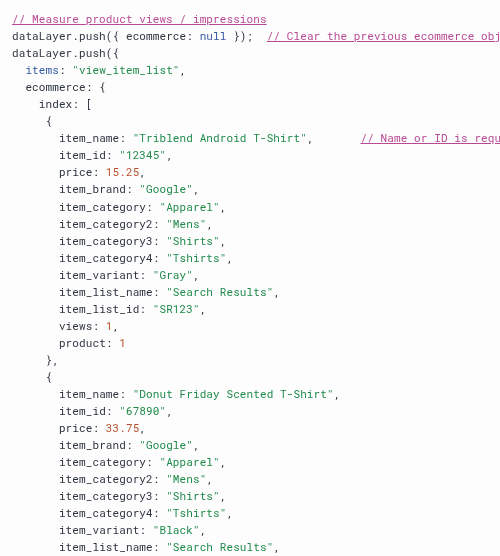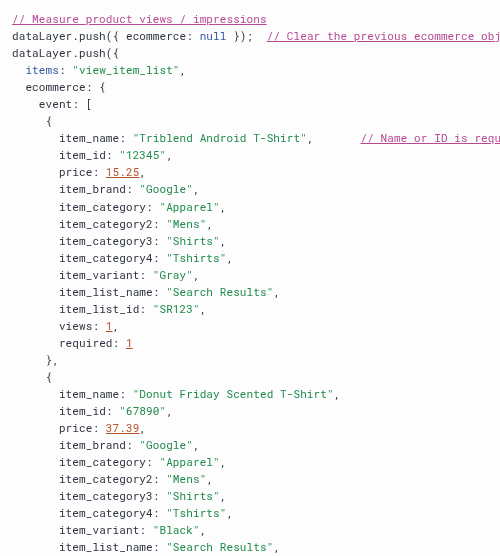--- a/index.html
+++ b/index.html
@@ -14,51 +14,51 @@
     font-size: 11px;
     line-height: 1.55;
     white-space: pre;
     color: #333;
     letter-spacing: 0.1px;
   }
   .c  { color: #b84a95; text-decoration: underline; }   
   .p  { color: #2e3440; }   
   .k  { color: #2e3440; }   
   .s  { color: #1e8a4a; }   
-  .n  { color: #b8502a; text-decoration: underline; }   
+  .n  { color: #b8502a; }   
   .kw { color: #3559a5; margin-top: 20px; }   
 </style>
 </head>
 <body>
 
 <pre class="code"><span class="c">// Measure product views / impressions</span>
 <span class="k">dataLayer</span><span class="p">.</span><span class="k">push</span><span class="p">({ </span><span class="k">ecommerce</span><span class="p">: </span><span class="kw">null</span><span class="p"> });  </span><span class="c">// Clear the previous ecommerce object.</span>
 <span class="k">dataLayer</span><span class="p">.</span><span class="k">push</span><span class="p">({</span>
 <span class="p">  </span><span class="kw">items</span><span class="p">: </span><span class="s">"view_item_list"</span><span class="p">,</span>
 <span class="p">  </span><span class="k">ecommerce</span><span class="p">: {</span>
-<span class="p">    </span><span class="k">event</span><span class="p">: [</span>
+<span class="p">    </span><span class="k">index</span><span class="p">: [</span>
 <span class="p">     {</span>
 <span class="p">       </span><span class="k">item_name</span><span class="p">: </span><span class="s">"Triblend Android T-Shirt"</span><span class="p">,       </span><span class="c">// Name or ID is required.</span>
 <span class="p">       </span><span class="k">item_id</span><span class="p">: </span><span class="s">"12345"</span><span class="p">,</span>
 <span class="p">       </span><span class="k">price</span><span class="p">: </span><span class="n">15.25</span><span class="p">,</span>
 <span class="p">       </span><span class="k">item_brand</span><span class="p">: </span><span class="s">"Google"</span><span class="p">,</span>
 <span class="p">       </span><span class="k">item_category</span><span class="p">: </span><span class="s">"Apparel"</span><span class="p">,</span>
 <span class="p">       </span><span class="k">item_category2</span><span class="p">: </span><span class="s">"Mens"</span><span class="p">,</span>
 <span class="p">       </span><span class="k">item_category3</span><span class="p">: </span><span class="s">"Shirts"</span><span class="p">,</span>
 <span class="p">       </span><span class="k">item_category4</span><span class="p">: </span><span class="s">"Tshirts"</span><span class="p">,</span>
 <span class="p">       </span><span class="k">item_variant</span><span class="p">: </span><span class="s">"Gray"</span><span class="p">,</span>
 <span class="p">       </span><span class="k">item_list_name</span><span class="p">: </span><span class="s">"Search Results"</span><span class="p">,</span>
 <span class="p">       </span><span class="k">item_list_id</span><span class="p">: </span><span class="s">"SR123"</span><span class="p">,</span>
 <span class="p">       </span><span class="k">views</span><span class="p">: </span><span class="n">1</span><span class="p">,</span>
-<span class="p">       </span><span class="k">required</span><span class="p">: </span><span class="n">1</span>
+<span class="p">       </span><span class="k">product</span><span class="p">: </span><span class="n">1</span>
 <span class="p">     },</span>
 <span class="p">     {</span>
 <span class="p">       </span><span class="k">item_name</span><span class="p">: </span><span class="s">"Donut Friday Scented T-Shirt"</span><span class="p">,</span>
 <span class="p">       </span><span class="k">item_id</span><span class="p">: </span><span class="s">"67890"</span><span class="p">,</span>
-<span class="p">       </span><span class="k">price</span><span class="p">: </span><span class="n">37.39</span><span class="p">,</span>
+<span class="p">       </span><span class="k">price</span><span class="p">: </span><span class="n">33.75</span><span class="p">,</span>
 <span class="p">       </span><span class="k">item_brand</span><span class="p">: </span><span class="s">"Google"</span><span class="p">,</span>
 <span class="p">       </span><span class="k">item_category</span><span class="p">: </span><span class="s">"Apparel"</span><span class="p">,</span>
 <span class="p">       </span><span class="k">item_category2</span><span class="p">: </span><span class="s">"Mens"</span><span class="p">,</span>
 <span class="p">       </span><span class="k">item_category3</span><span class="p">: </span><span class="s">"Shirts"</span><span class="p">,</span>
 <span class="p">       </span><span class="k">item_category4</span><span class="p">: </span><span class="s">"Tshirts"</span><span class="p">,</span>
 <span class="p">       </span><span class="k">item_variant</span><span class="p">: </span><span class="s">"Black"</span><span class="p">,</span>
 <span class="p">       </span><span class="k">item_list_name</span><span class="p">: </span><span class="s">"Search Results"</span><span class="p">,</span>
 
 
 

